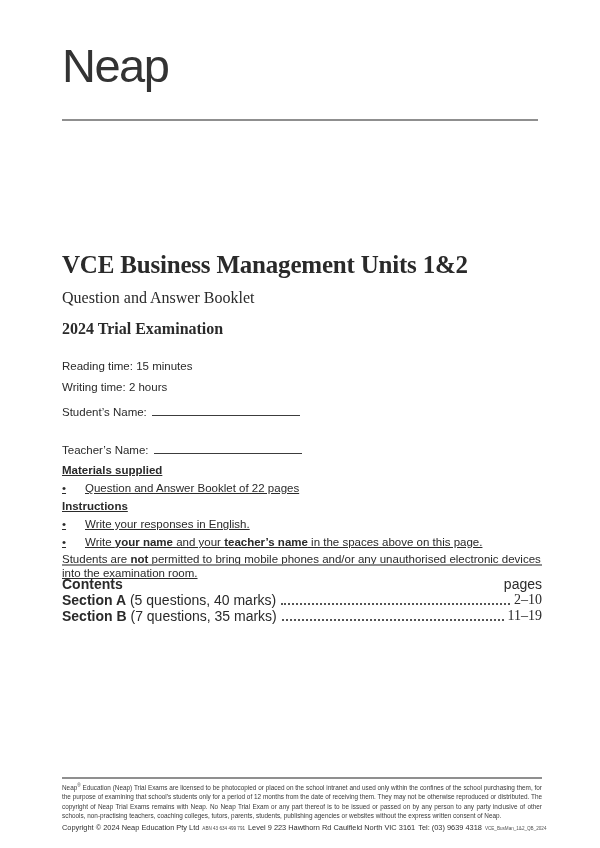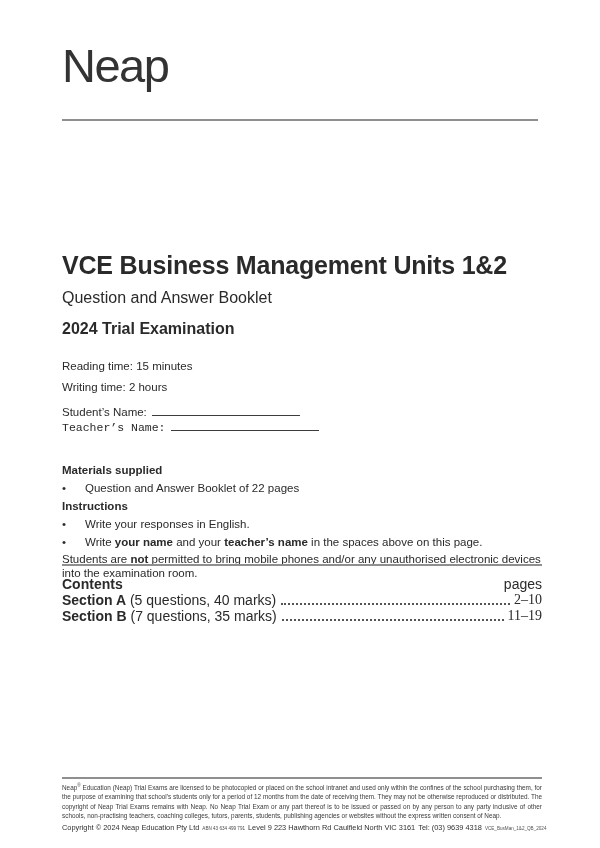--- a/index.html
+++ b/index.html
@@ -21,38 +21,38 @@
     color: #333333;
     font-weight: 400;
   }
   .rule {
     left: 62px; right: 62px; height: 2px;
     background: #8f8f8f;
   }
   .rule-top { top: 119px; }
 
   
-  .title-block { top: 251px; left: 62px; right: 58px; }
+  .title-block { top: 251px; left: 62px; right: 58px; font-family: Liberation Serif, serif; }
   .doc-title { font-size: 25px; font-weight: 700; letter-spacing: -0.2px; line-height: 1.15; }
   .doc-subtitle { font-size: 16px; font-weight: 400; margin-top: 9px; }
   .doc-exam { font-size: 16px; font-weight: 700; margin-top: 13px; }
 
   
   .details { top: 360px; left: 62px; right: 58px; font-size: 11.5px; }
   .details .line2 { margin-top: 9px; }
   .name-row-1 { margin-top: 12px; }
-  .name-row-2 { margin-top: 2px; font-family: Liberation Mono, monospace; }
+  .name-row-2 { margin-top: 25px; }
   .name-line {
     display: inline-block; width: 148px; height: 10px;
     border-bottom: 1.2px solid #3c3c3c;
     margin-left: 5px; vertical-align: baseline;
   }
 
   
-  .materials-block { top: 461px; left: 62px; right: 58px; font-size: 11.5px; line-height: 18px; }
+  .materials-block { top: 461px; left: 62px; right: 58px; font-size: 11.5px; line-height: 18px; text-decoration: underline; }
   .bold-head { font-weight: 700; }
   .bullet-row { display: flex; }
   .bullet { width: 23px; flex: 0 0 23px; }
   .note { line-height: 14px; margin-top: 1px; }
   b, .b { font-weight: 700; }
 
   
   .contents-block { top: 564px; left: 62px; right: 58px; font-size: 14px; line-height: 16px; }
   .contents-rule { height: 2px; background: #8f8f8f; }
   .contents-header { display: flex; justify-content: space-between; margin-top: 10px; }

